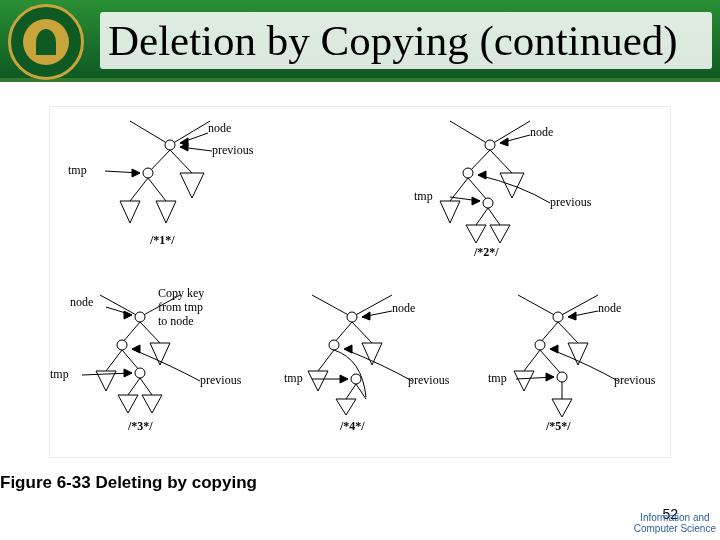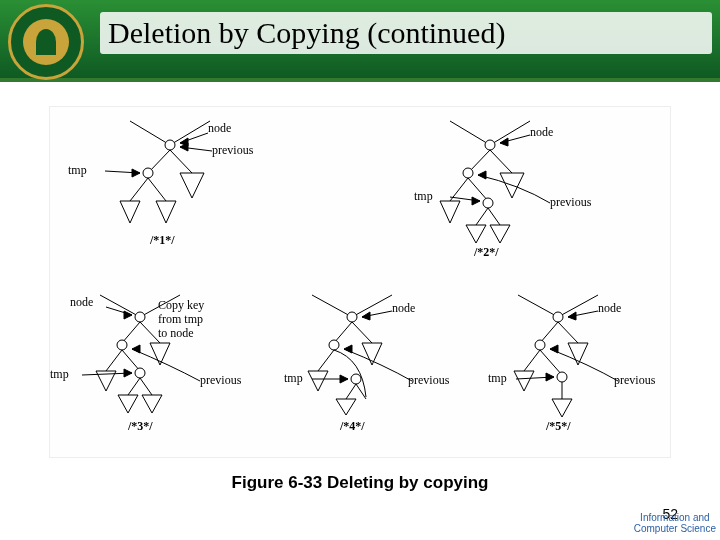--- a/index.html
+++ b/index.html
@@ -1,21 +1,21 @@
 <!DOCTYPE html>
 <html><head>
 <meta charset="utf-8">
 <style>
   html,body{margin:0;padding:0;width:720px;height:540px;font-family:Arial,Helvetica,sans-serif;background:#fff;overflow:hidden}
   .header{position:relative;height:78px;background:linear-gradient(#2a8f34,#0f5a23);border-bottom:4px solid #347a2e}
   .logo{position:absolute;left:8px;top:4px;width:70px;height:70px;border-radius:50%;background:#0f5a23;border:3px solid #c9a43a;display:flex;align-items:center;justify-content:center}
   .logo-inner{width:46px;height:46px;border-radius:50%;background:#c9a43a;display:flex;align-items:center;justify-content:center}
   .logo-dome{width:20px;height:26px;background:#0f5a23;border-radius:50% 50% 0 0}
-  .title{position:absolute;left:100px;top:12px;right:8px;color:#000;font-size:30px;font-family:"Times New Roman",serif;background:rgba(255,255,255,.85);padding:4px 8px;border-radius:3px}
-  .caption{text-align:center;font-weight:bold;font-size:17px;margin-top:0}
+  .title{position:absolute;left:100px;top:12px;right:8px;color:#000;font-size:43px;font-family:"Times New Roman",serif;background:rgba(255,255,255,.85);padding:4px 8px;border-radius:3px}
+  .caption{text-align:left;font-weight:bold;font-size:17px;margin-top:0}
   .page-num{position:absolute;right:42px;bottom:18px;font-size:14px}
   .footer-logo{position:absolute;right:4px;bottom:6px;font-size:10px;color:#2a5fa5;font-weight:normal;line-height:1.1;text-align:center}
   .diagram-area{position:relative;width:620px;height:350px;margin:24px auto 15px auto;background:#fefefe;border:1px solid #eee}
   .cell{position:absolute;font-family:"Times New Roman",serif;font-size:12px;color:#000}
   .cell svg{overflow:visible}
   .step-tag{font-weight:bold}
 </style>
 </head>
 <body>
 
@@ -115,21 +115,21 @@
 
         <line x1="56" y1="20" x2="82" y2="28"></line>
           <polygon points="82,28 74,24 74,32" fill="#000"></polygon>
         <line x1="32" y1="88" x2="82" y2="86"></line>
           <polygon points="82,86 74,82 74,90" fill="#000"></polygon>
         <path d="M150 94 Q120 78 82 62"></path>
           <polygon points="82,62 90,58 90,66" fill="#000"></polygon>
       </g>
     </svg>
     <span style="position:absolute;left:20px;top:8px">node</span>
-    <span style="position:absolute;left:108px;top:12px;white-space:pre;line-height:1.15">Copy key
+    <span style="position:absolute;left:108px;top:0;white-space:pre;line-height:1.15">Copy key
 from tmp
 to node</span>
     <span style="position:absolute;left:0px;top:80px">tmp</span>
     <span style="position:absolute;left:150px;top:86px">previous</span>
     <span class="step-tag" style="position:absolute;left:78px;top:132px">/*3*/</span>
   </div>
 
   <div class="cell" style="left:212px;top:180px">
     <svg width="200" height="165">
       <g stroke="#000" stroke-width="1" fill="none">

